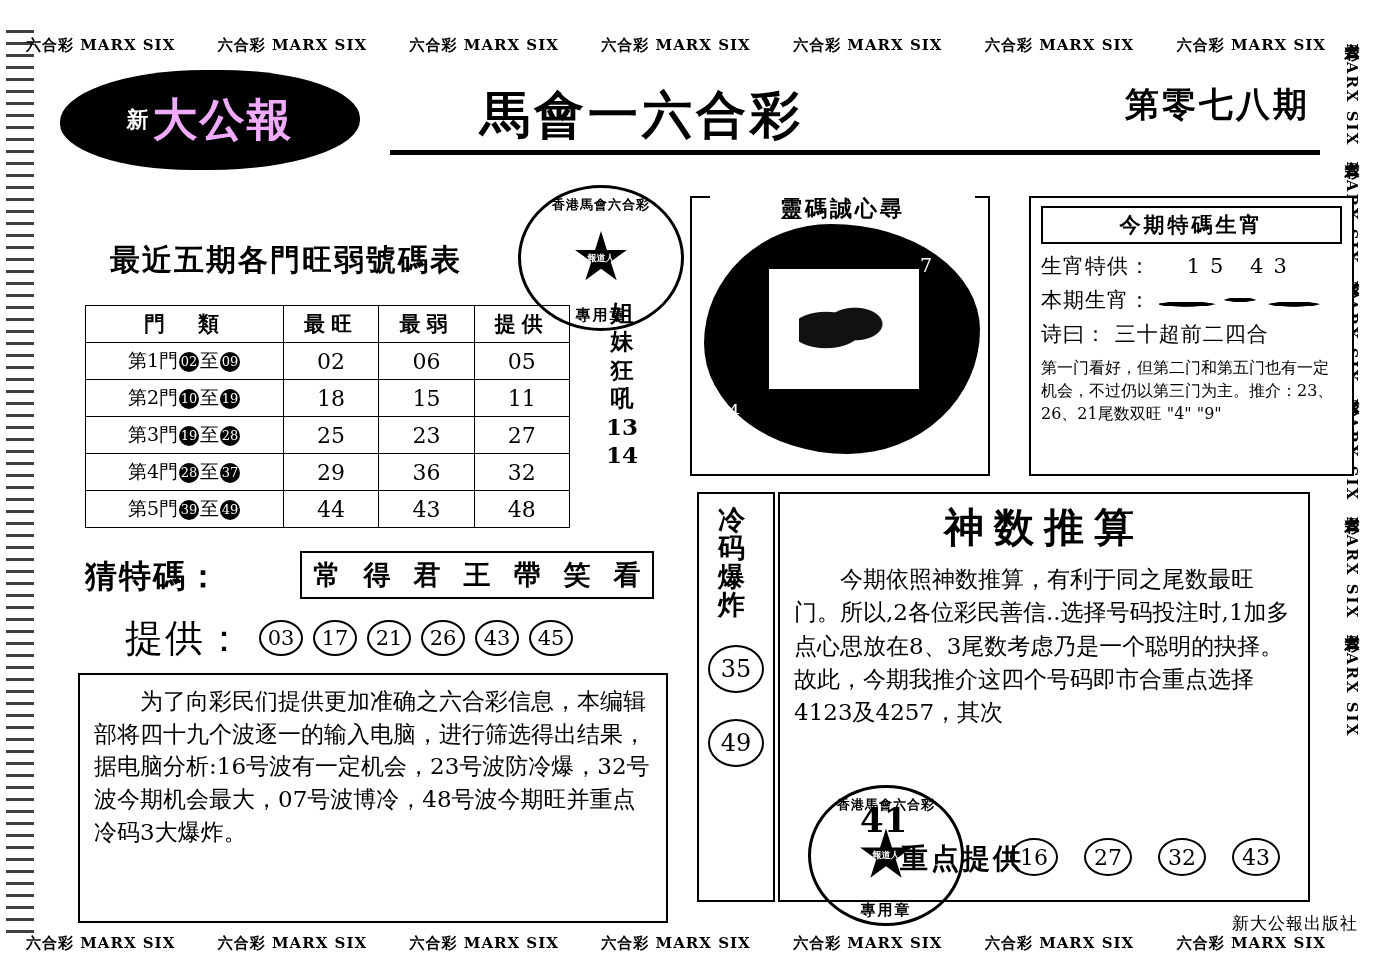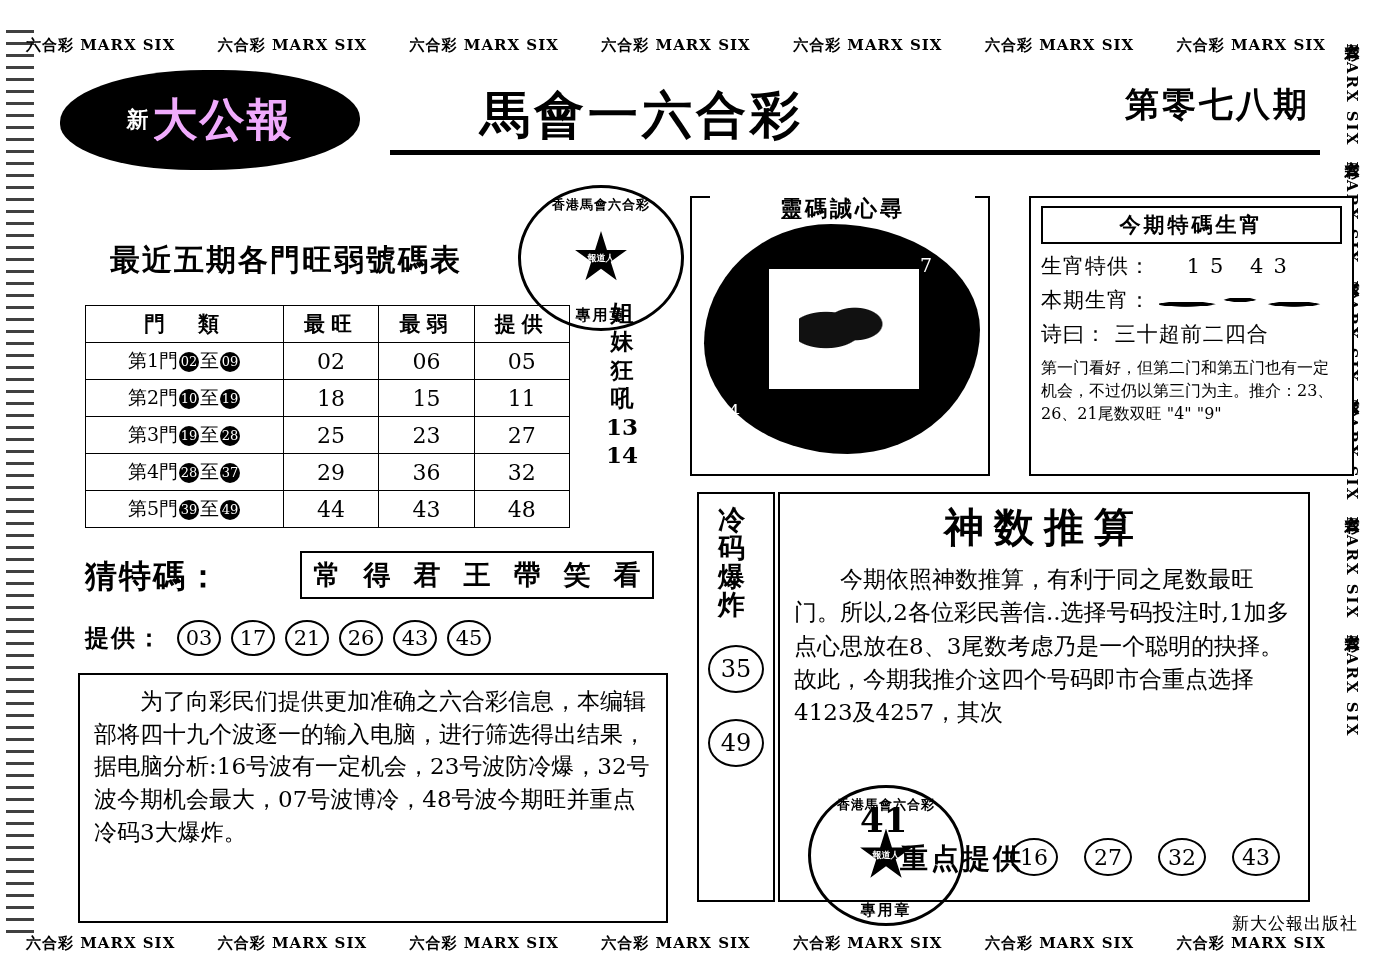--- a/index.html
+++ b/index.html
@@ -105,21 +105,21 @@
 
   .guess-row{position:absolute;left:85px;top:555px;width:570px;height:46px;}
   .guess-label{position:absolute;left:0;top:0;font-size:32px;font-weight:bold;letter-spacing:2px;}
   .guess-box{
     position:absolute;left:215px;top:-4px;width:350px;height:44px;
     border:2px solid #000;display:flex;align-items:center;justify-content:space-around;
     font-size:27px;font-weight:bold;
   }
 
   .supply-row{position:absolute;left:85px;top:615px;width:580px;height:46px;display:flex;align-items:center;}
-  .supply-label{font-size:24px;font-weight:bold;letter-spacing:2px;margin-right:14px;}
+  .supply-label{font-size:38px;font-weight:normal;letter-spacing:2px;margin-right:14px;margin-left:40px;}
   .ball{
     width:40px;height:32px;border:2px solid #000;border-radius:50%;
     display:inline-flex;align-items:center;justify-content:center;
     font-size:21px;margin-right:10px;
   }
 
   .para-box{
     position:absolute;left:78px;top:673px;width:590px;height:250px;
     border:2px solid #000;padding:10px 14px;
     font-size:23px;line-height:1.42;

